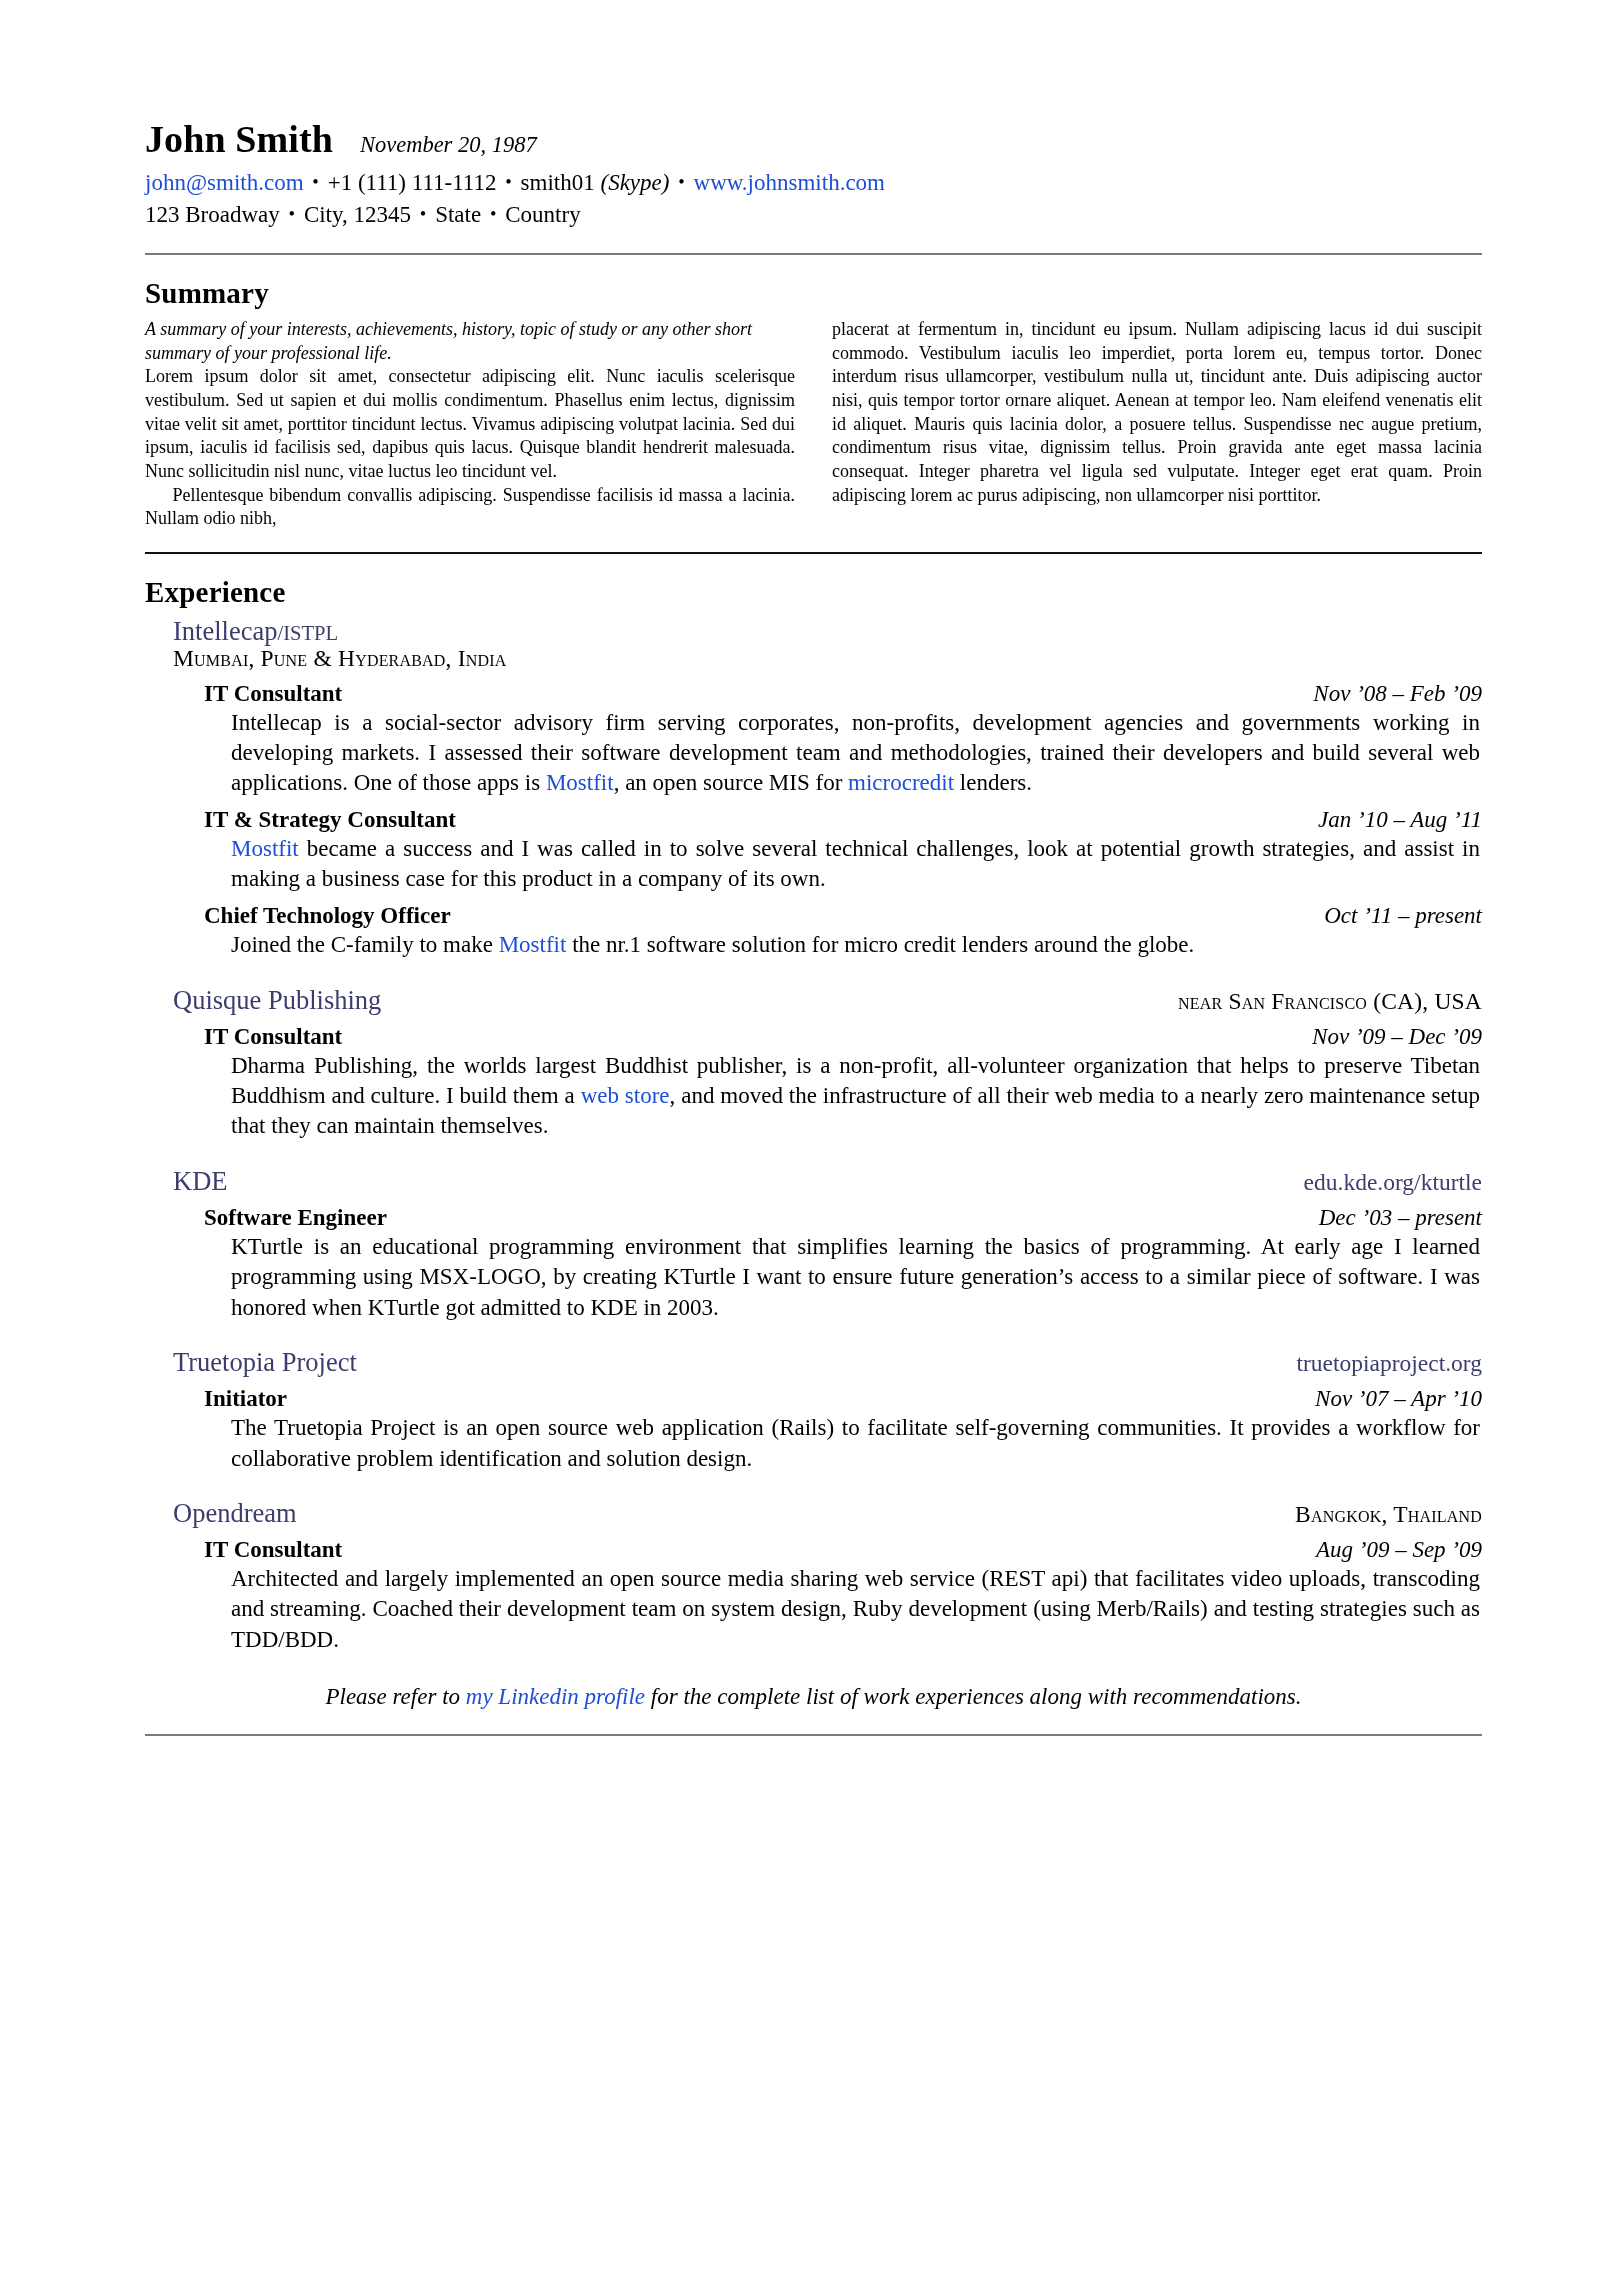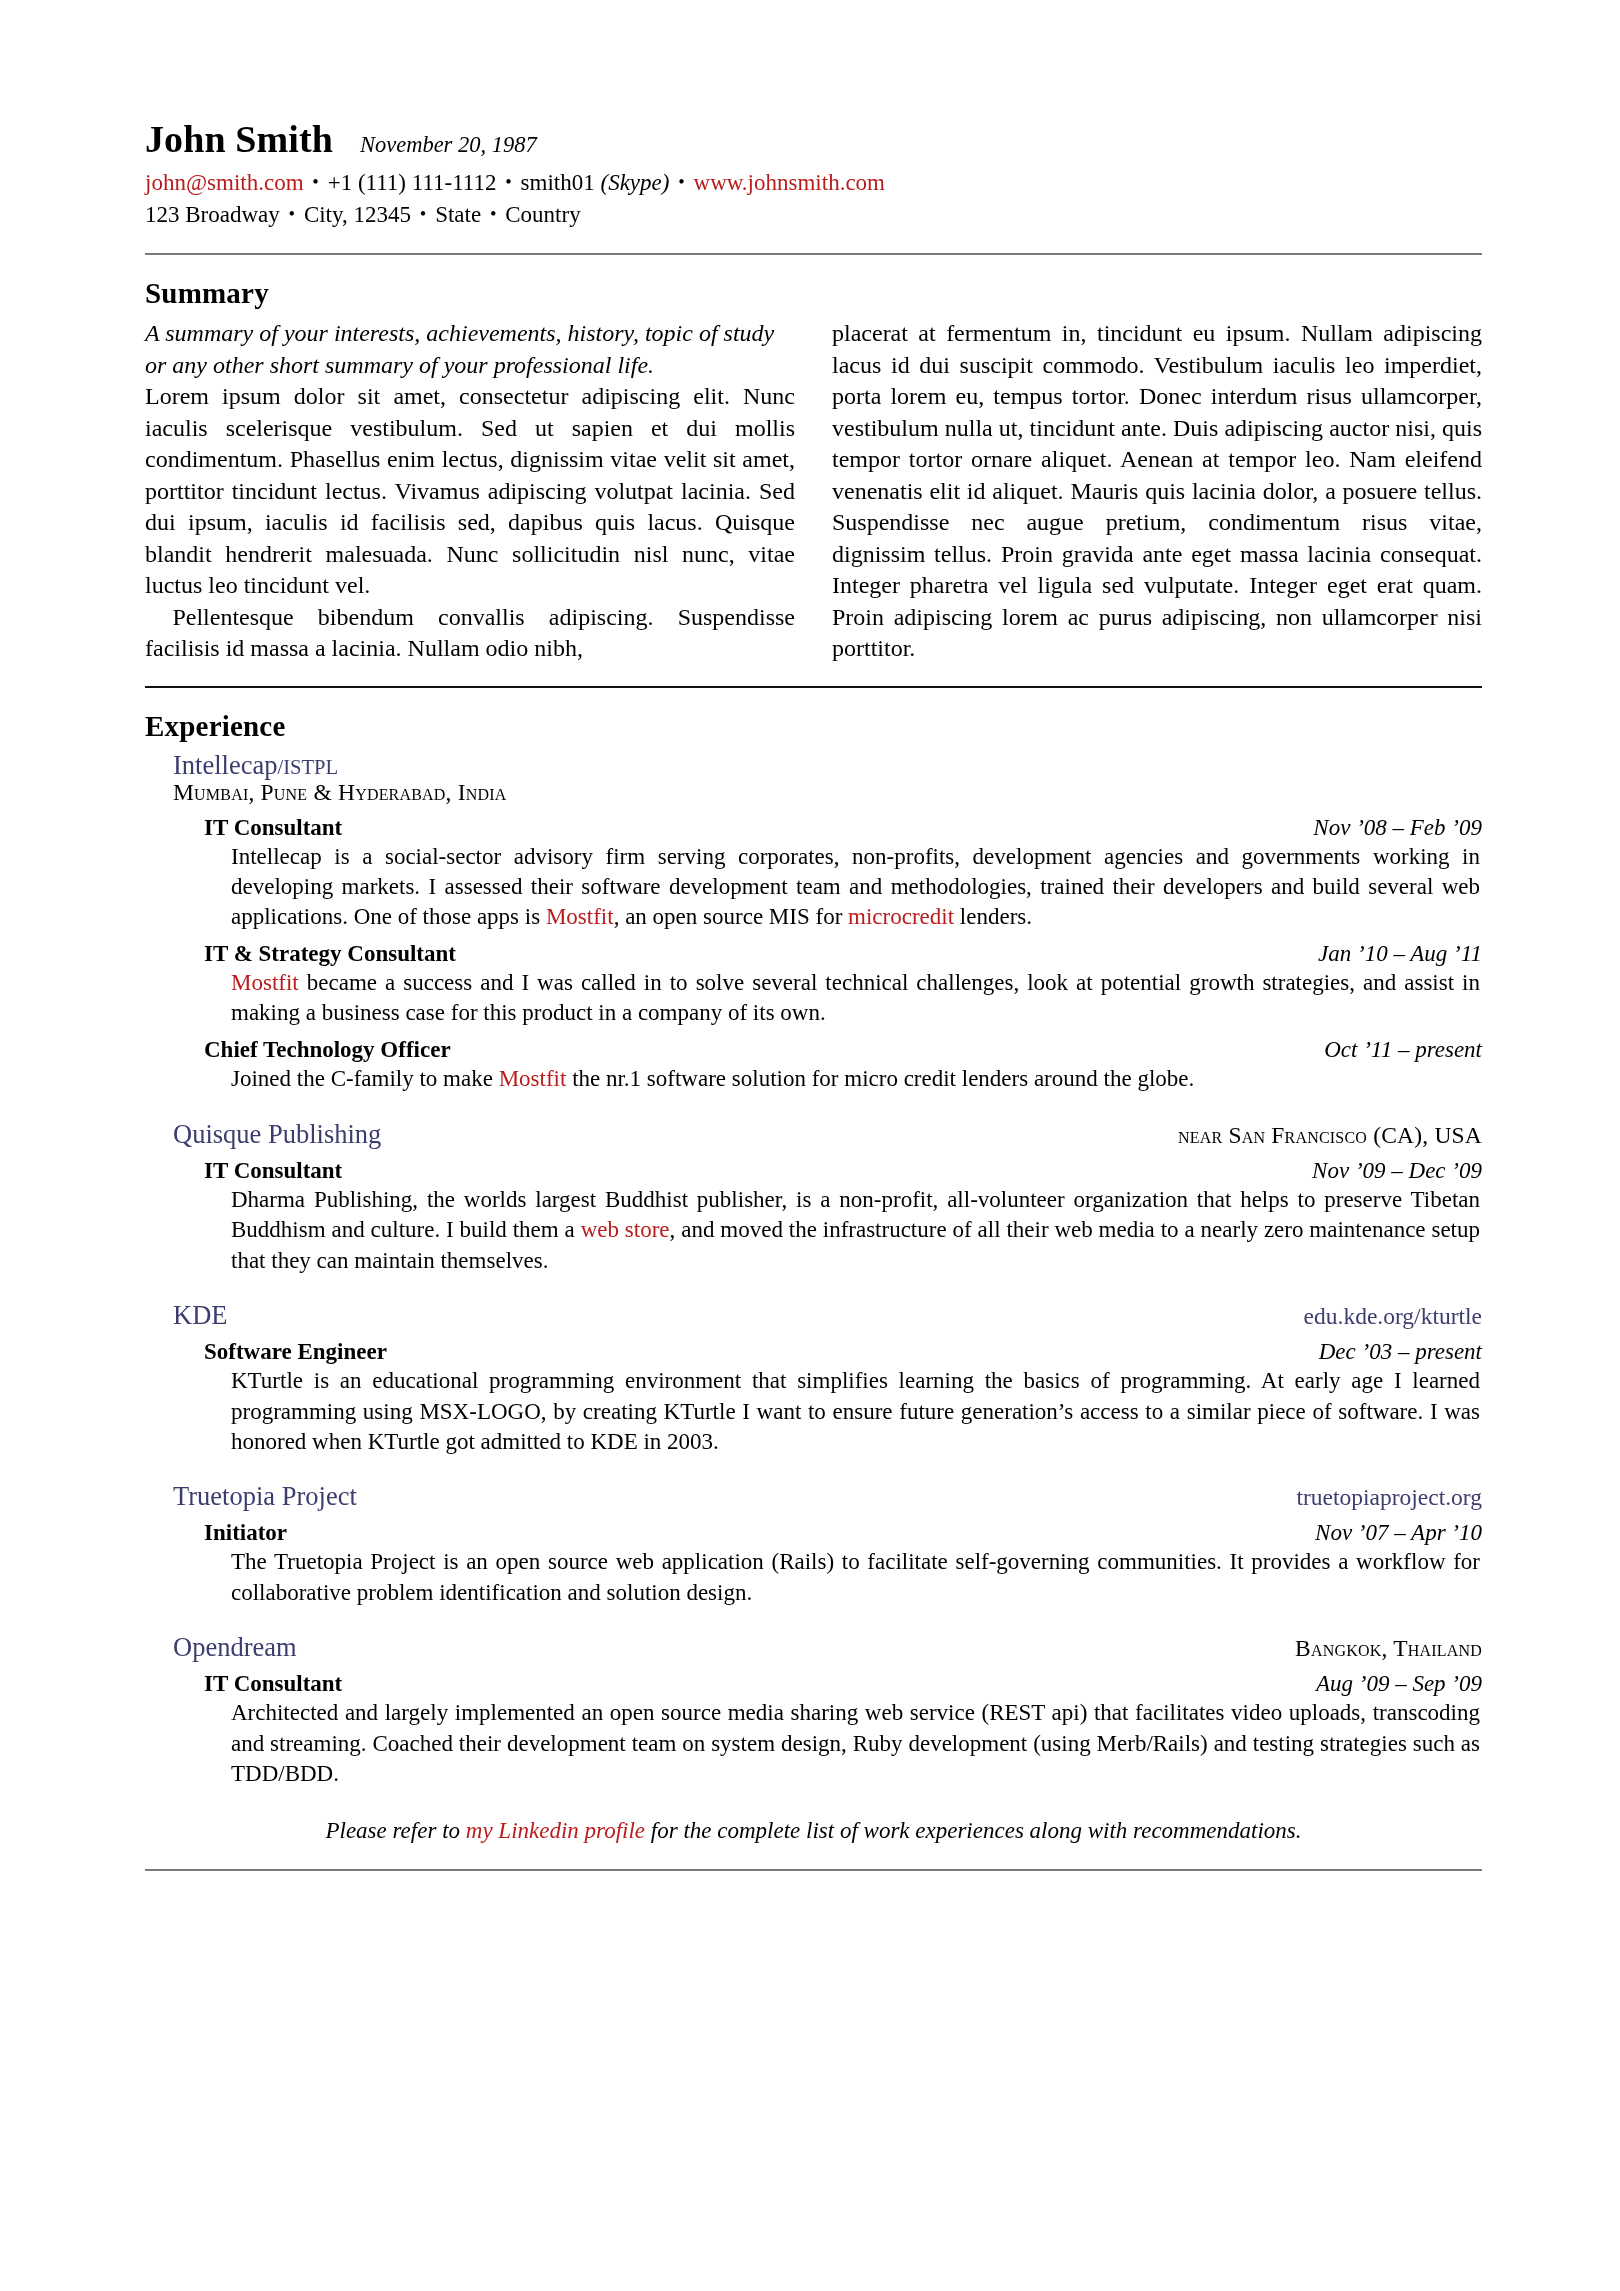--- a/index.html
+++ b/index.html
@@ -44,21 +44,21 @@
     font-size: 23px;
     line-height: 1.42;
     white-space: nowrap;
   }
   .contact-line .sep {
     padding: 0 8.8px;
     font-size: 18.6px;
     position: relative;
     top: -2px;
   }
-  .lnk { color: #b91c1c; }
+  .lnk { color: #1d4ed8; }
   .skype-note { font-style: italic; }
 
   
   .rule {
     border: 0;
     border-top: 2.4px solid #7a7a7a;
     margin: 20.6px 0 0 0;
     width: 1337px;
   }
   .rule.dark { border-top-color: #111111; }
@@ -71,21 +71,21 @@
     letter-spacing: 0.2px;
   }
 
   
   .summary-cols {
     display: flex;
     gap: 37px;
   }
   .summary-col {
     width: 650px;
-    font-size: 24px;
+    font-size: 18px;
     line-height: 1.315;
     text-align: justify;
   }
   .summary-intro {
     font-style: italic;
     margin: 0 0 25.5px 0;
     text-align: left;
   }
   .summary-col p { margin: 0; }
   .summary-col p.indent { text-indent: 27.4px; }

